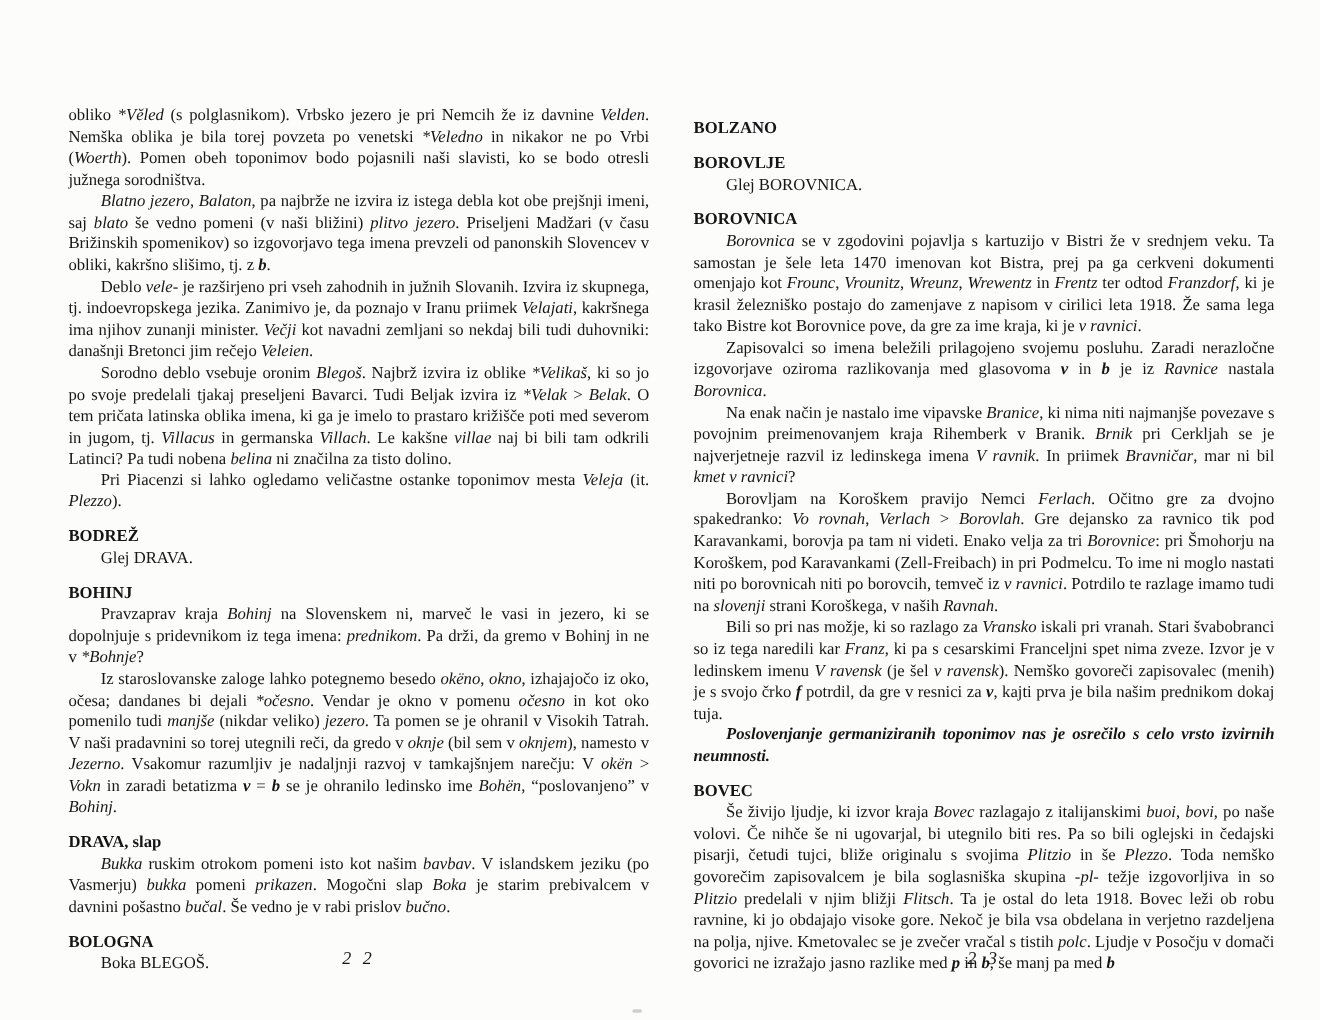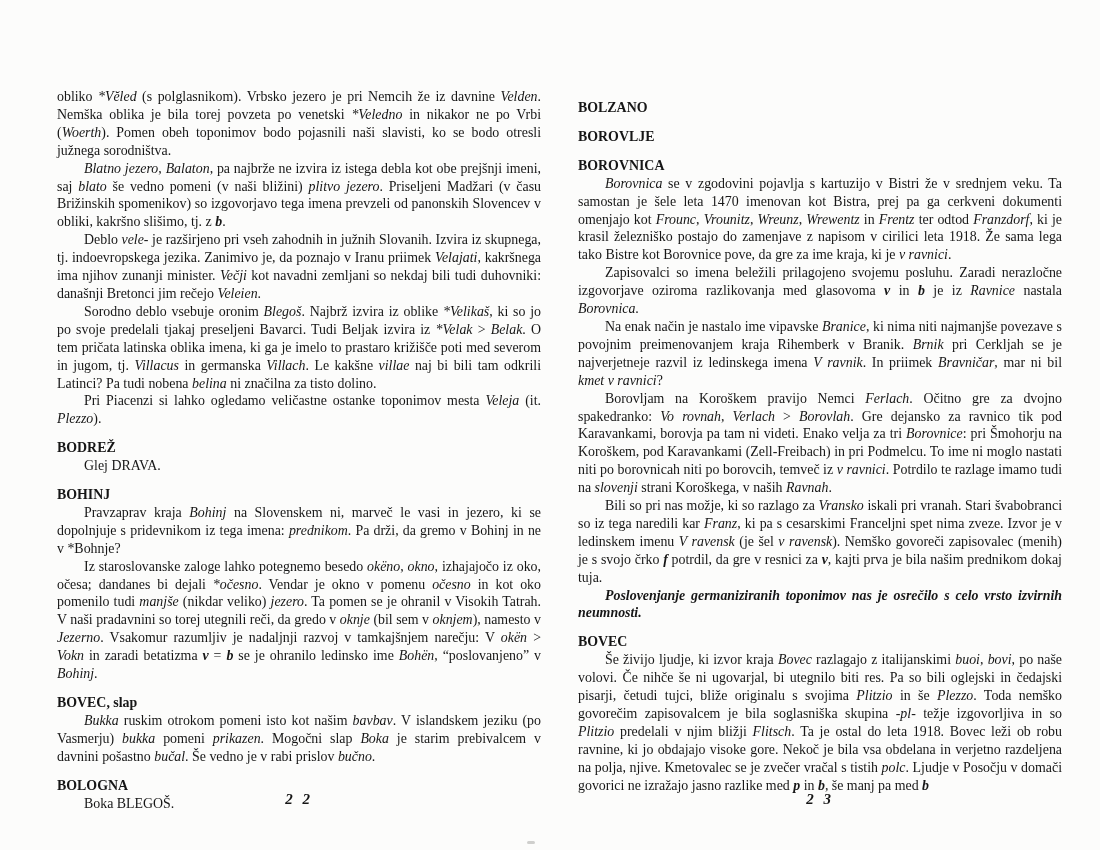--- a/index.html
+++ b/index.html
@@ -13,54 +13,55 @@
   #page-right { left:578px; }
   .page-body {
     position:absolute; top:88px; left:0; width:484px;
     font-size:13.9px; line-height:17.9px; text-align:justify;
   }
   .page-body p { margin:0; text-indent:27px; }
   .page-body p.noindent { text-indent:0; }
   .entry-heading { font-weight:bold; margin-top:11px; }
   .page-number {
     position:absolute; top:791px; left:0; width:484px; text-align:center;
-    font-weight:bold; font-style:italic; font-size:15px; letter-spacing:3px;
+    font-weight:normal; font-style:italic; font-size:15px; letter-spacing:3px;
   }
   .scan-artifact {
     position:absolute; left:527px; top:841px; width:8px; height:3px;
     background:#cfcfcd; border-radius:2px;
   }
 </style>
 </head>
 <body style="background: rgb(252, 252, 251); color: rgb(22, 22, 22);">
 
 <div class="page" id="page-left">
   <div class="page-body">
       <p class="noindent"><span>obliko </span><span style="font-style: italic;">*Vĕled</span><span> (s polglasnikom). Vrbsko jezero je pri Nemcih že iz davnine </span><span style="font-style: italic;">Velden</span><span>. Nemška oblika je bila torej povzeta po venetski </span><span style="font-style: italic;">*Veledno</span><span> in nikakor ne po Vrbi (</span><span style="font-style: italic;">Woerth</span><span>). Pomen obeh toponimov bodo pojasnili naši slavisti, ko se bodo otresli južnega sorodništva.</span></p>
       <p><span style="font-style: italic;">Blatno jezero</span><span>, </span><span style="font-style: italic;">Balaton</span><span>, pa najbrže ne izvira iz istega debla kot obe prejšnji imeni, saj </span><span style="font-style: italic;">blato</span><span> še vedno pomeni (v naši bližini) </span><span style="font-style: italic;">plitvo jezero</span><span>. Priseljeni Madžari (v času Brižinskih spomenikov) so izgovorjavo tega imena prevzeli od panonskih Slovencev v obliki, kakršno slišimo, tj. z </span><span style="font-style: italic; font-weight: bold;">b</span><span>.</span></p>
       <p><span>Deblo </span><span style="font-style: italic;">vele-</span><span> je razširjeno pri vseh zahodnih in južnih Slovanih. Izvira iz skupnega, tj. indoevropskega jezika. Zanimivo je, da poznajo v Iranu priimek </span><span style="font-style: italic;">Velajati</span><span>, kakršnega ima njihov zunanji minister. </span><span style="font-style: italic;">Večji</span><span> kot navadni zemljani so nekdaj bili tudi duhovniki: današnji Bretonci jim rečejo </span><span style="font-style: italic;">Veleien</span><span>.</span></p>
       <p><span>Sorodno deblo vsebuje oronim </span><span style="font-style: italic;">Blegoš</span><span>. Najbrž izvira iz oblike </span><span style="font-style: italic;">*Velikaš</span><span>, ki so jo po svoje predelali tjakaj preseljeni Bavarci. Tudi Beljak izvira iz </span><span style="font-style: italic;">*Velak</span><span> &gt; </span><span style="font-style: italic;">Belak</span><span>. O tem pričata latinska oblika imena, ki ga je imelo to prastaro križišče poti med severom in jugom, tj. </span><span style="font-style: italic;">Villacus</span><span> in germanska </span><span style="font-style: italic;">Villach</span><span>. Le kakšne </span><span style="font-style: italic;">villae</span><span> naj bi bili tam odkrili Latinci? Pa tudi nobena </span><span style="font-style: italic;">belina</span><span> ni značilna za tisto dolino.</span></p>
       <p><span>Pri Piacenzi si lahko ogledamo veličastne ostanke toponimov mesta </span><span style="font-style: italic;">Veleja</span><span> (it. </span><span style="font-style: italic;">Plezzo</span><span>).</span></p>
       <div class="entry-heading">BODREŽ</div>
       <p><span>Glej DRAVA.</span></p>
       <div class="entry-heading">BOHINJ</div>
-      <p><span>Pravzaprav kraja </span><span style="font-style: italic;">Bohinj</span><span> na Slovenskem ni, marveč le vasi in jezero, ki se dopolnjuje s pridevnikom iz tega imena: </span><span style="font-style: italic;">prednikom</span><span>. Pa drži, da gremo v Bohinj in ne v </span><span style="">*Bohnje</span><span>?</span></p>
+      <p><span>Pravzaprav kraja </span><span style="font-style: italic;">Bohinj</span><span> na Slovenskem ni, marveč le vasi in jezero, ki se dopolnjuje s pridevnikom iz tega imena: </span><span style="font-style: italic;">prednikom</span><span>. Pa drži, da gremo v Bohinj in ne v </span><span style="font-style: italic;">*Bohnje</span><span>?</span></p>
       <p><span>Iz staroslovanske zaloge lahko potegnemo besedo </span><span style="font-style: italic;">okëno</span><span>, </span><span style="font-style: italic;">okno</span><span>, izhajajočo iz oko, očesa; dandanes bi dejali </span><span style="font-style: italic;">*očesno</span><span>. Vendar je okno v pomenu </span><span style="font-style: italic;">očesno</span><span> in kot oko pomenilo tudi </span><span style="font-style: italic;">manjše</span><span> (nikdar veliko) </span><span style="font-style: italic;">jezero</span><span>. Ta pomen se je ohranil v Visokih Tatrah. V naši pradavnini so torej utegnili reči, da gredo v </span><span style="font-style: italic;">oknje</span><span> (bil sem v </span><span style="font-style: italic;">oknjem</span><span>), namesto v </span><span style="font-style: italic;">Jezerno</span><span>. Vsakomur razumljiv je nadaljnji razvoj v tamkajšnjem narečju: V </span><span style="font-style: italic;">okën</span><span> &gt; </span><span style="font-style: italic;">Vokn</span><span> in zaradi betatizma </span><span style="font-style: italic; font-weight: bold;">v</span><span> = </span><span style="font-style: italic; font-weight: bold;">b</span><span> se je ohranilo ledinsko ime </span><span style="font-style: italic;">Bohën</span><span>, “poslovanjeno” v </span><span style="font-style: italic;">Bohinj</span><span>.</span></p>
-      <div class="entry-heading">BOVEC, slap</div>
+      <div class="entry-heading">DRAVA, slap</div>
       <p><span style="font-style: italic;">Bukka</span><span> ruskim otrokom pomeni isto kot našim </span><span style="font-style: italic;">bavbav</span><span>. V islandskem jeziku (po Vasmerju) </span><span style="font-style: italic;">bukka</span><span> pomeni </span><span style="font-style: italic;">prikazen</span><span>. Mogočni slap </span><span style="font-style: italic;">Boka</span><span> je starim prebivalcem v davnini pošastno </span><span style="font-style: italic;">bučal</span><span>. Še vedno je v rabi prislov </span><span style="font-style: italic;">bučno</span><span>.</span></p>
       <div class="entry-heading">BOLOGNA</div>
       <p><span>Boka BLEGOŠ.</span></p>
     </div>
   <div class="page-number">2 2</div>
 </div>
 
 <div class="page" id="page-right">
   <div class="page-body">
       <div class="entry-heading">BOLZANO</div>
       <div class="entry-heading">BOROVLJE</div>
+      <p><span>Glej BOROVNICA.</span></p>
       <div class="entry-heading">BOROVNICA</div>
       <p><span style="font-style: italic;">Borovnica</span><span> se v zgodovini pojavlja s kartuzijo v Bistri že v srednjem veku. Ta samostan je šele leta 1470 imenovan kot Bistra, prej pa ga cerkveni dokumenti omenjajo kot </span><span style="font-style: italic;">Frounc</span><span>, </span><span style="font-style: italic;">Vrounitz</span><span>, </span><span style="font-style: italic;">Wreunz</span><span>, </span><span style="font-style: italic;">Wrewentz</span><span> in </span><span style="font-style: italic;">Frentz</span><span> ter odtod </span><span style="font-style: italic;">Franzdorf</span><span>, ki je krasil železniško postajo do zamenjave z napisom v cirilici leta 1918. Že sama lega tako Bistre kot Borovnice pove, da gre za ime kraja, ki je </span><span style="font-style: italic;">v ravnici</span><span>.</span></p>
       <p><span>Zapisovalci so imena beležili prilagojeno svojemu posluhu. Zaradi nerazločne izgovorjave oziroma razlikovanja med glasovoma </span><span style="font-style: italic; font-weight: bold;">v</span><span> in </span><span style="font-style: italic; font-weight: bold;">b</span><span> je iz </span><span style="font-style: italic;">Ravnice</span><span> nastala </span><span style="font-style: italic;">Borovnica</span><span>.</span></p>
       <p><span>Na enak način je nastalo ime vipavske </span><span style="font-style: italic;">Branice</span><span>, ki nima niti najmanjše povezave s povojnim preimenovanjem kraja Rihemberk v Branik. </span><span style="font-style: italic;">Brnik</span><span> pri Cerkljah se je najverjetneje razvil iz ledinskega imena </span><span style="font-style: italic;">V ravnik</span><span>. In priimek </span><span style="font-style: italic;">Bravničar</span><span>, mar ni bil </span><span style="font-style: italic;">kmet v ravnici</span><span>?</span></p>
       <p><span>Borovljam na Koroškem pravijo Nemci </span><span style="font-style: italic;">Ferlach</span><span>. Očitno gre za dvojno spakedranko: </span><span style="font-style: italic;">Vo rovnah</span><span>, </span><span style="font-style: italic;">Verlach</span><span> &gt; </span><span style="font-style: italic;">Borovlah</span><span>. Gre dejansko za ravnico tik pod Karavankami, borovja pa tam ni videti. Enako velja za tri </span><span style="font-style: italic;">Borovnice</span><span>: pri Šmohorju na Koroškem, pod Karavankami (Zell-Freibach) in pri Podmelcu. To ime ni moglo nastati niti po borovnicah niti po borovcih, temveč iz </span><span style="font-style: italic;">v ravnici</span><span>. Potrdilo te razlage imamo tudi na </span><span style="font-style: italic;">slovenji</span><span> strani Koroškega, v naših </span><span style="font-style: italic;">Ravnah</span><span>.</span></p>
       <p><span>Bili so pri nas možje, ki so razlago za </span><span style="font-style: italic;">Vransko</span><span> iskali pri vranah. Stari švabobranci so iz tega naredili kar </span><span style="font-style: italic;">Franz</span><span>, ki pa s cesarskimi Franceljni spet nima zveze. Izvor je v ledinskem imenu </span><span style="font-style: italic;">V ravensk</span><span> (je šel </span><span style="font-style: italic;">v ravensk</span><span>). Nemško govoreči zapisovalec (menih) je s svojo črko </span><span style="font-style: italic; font-weight: bold;">f</span><span> potrdil, da gre v resnici za </span><span style="font-style: italic; font-weight: bold;">v</span><span>, kajti prva je bila našim prednikom dokaj tuja.</span></p>
       <p><span style="font-style: italic; font-weight: bold;">Poslovenjanje germaniziranih toponimov nas je osrečilo s celo vrsto izvirnih neumnosti.</span></p>
       <div class="entry-heading">BOVEC</div>
       <p><span>Še živijo ljudje, ki izvor kraja </span><span style="font-style: italic;">Bovec</span><span> razlagajo z italijanskimi </span><span style="font-style: italic;">buoi</span><span>, </span><span style="font-style: italic;">bovi</span><span>, po naše volovi. Če nihče še ni ugovarjal, bi utegnilo biti res. Pa so bili oglejski in čedajski pisarji, četudi tujci, bliže originalu s svojima </span><span style="font-style: italic;">Plitzio</span><span> in še </span><span style="font-style: italic;">Plezzo</span><span>. Toda nemško govorečim zapisovalcem je bila soglasniška skupina </span><span style="font-style: italic;">-pl-</span><span> težje izgovorljiva in so </span><span style="font-style: italic;">Plitzio</span><span> predelali v njim bližji </span><span style="font-style: italic;">Flitsch</span><span>. Ta je ostal do leta 1918. Bovec leži ob robu ravnine, ki jo obdajajo visoke gore. Nekoč je bila vsa obdelana in verjetno razdeljena na polja, njive. Kmetovalec se je zvečer vračal s tistih </span><span style="font-style: italic;">polc</span><span>. Ljudje v Posočju v domači govorici ne izražajo jasno razlike med </span><span style="font-style: italic; font-weight: bold;">p</span><span> in </span><span style="font-style: italic; font-weight: bold;">b</span><span>, še manj pa med </span><span style="font-style: italic; font-weight: bold;">b</span></p>
     </div>

